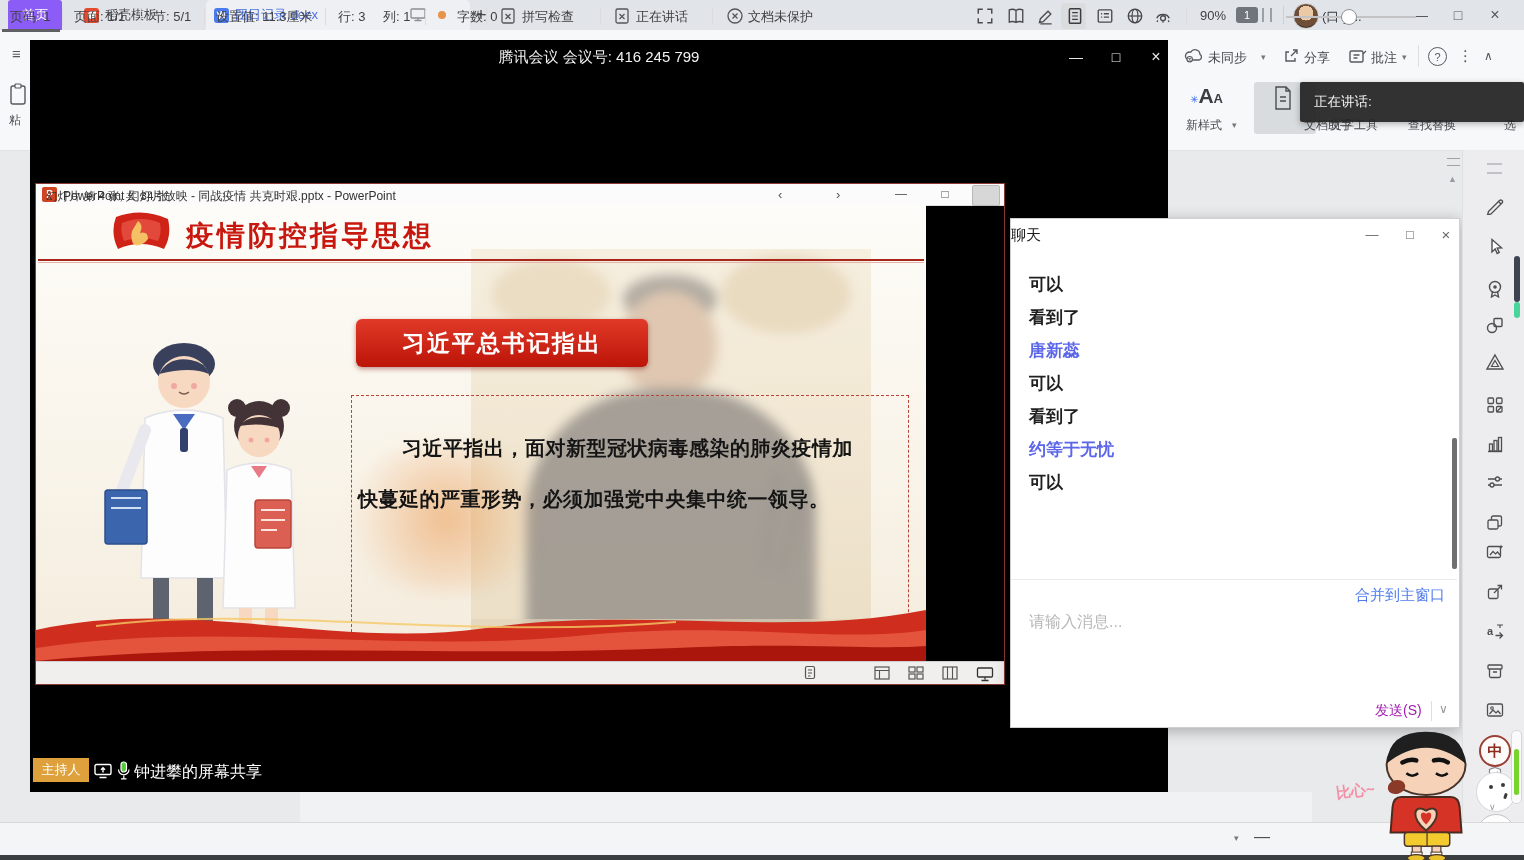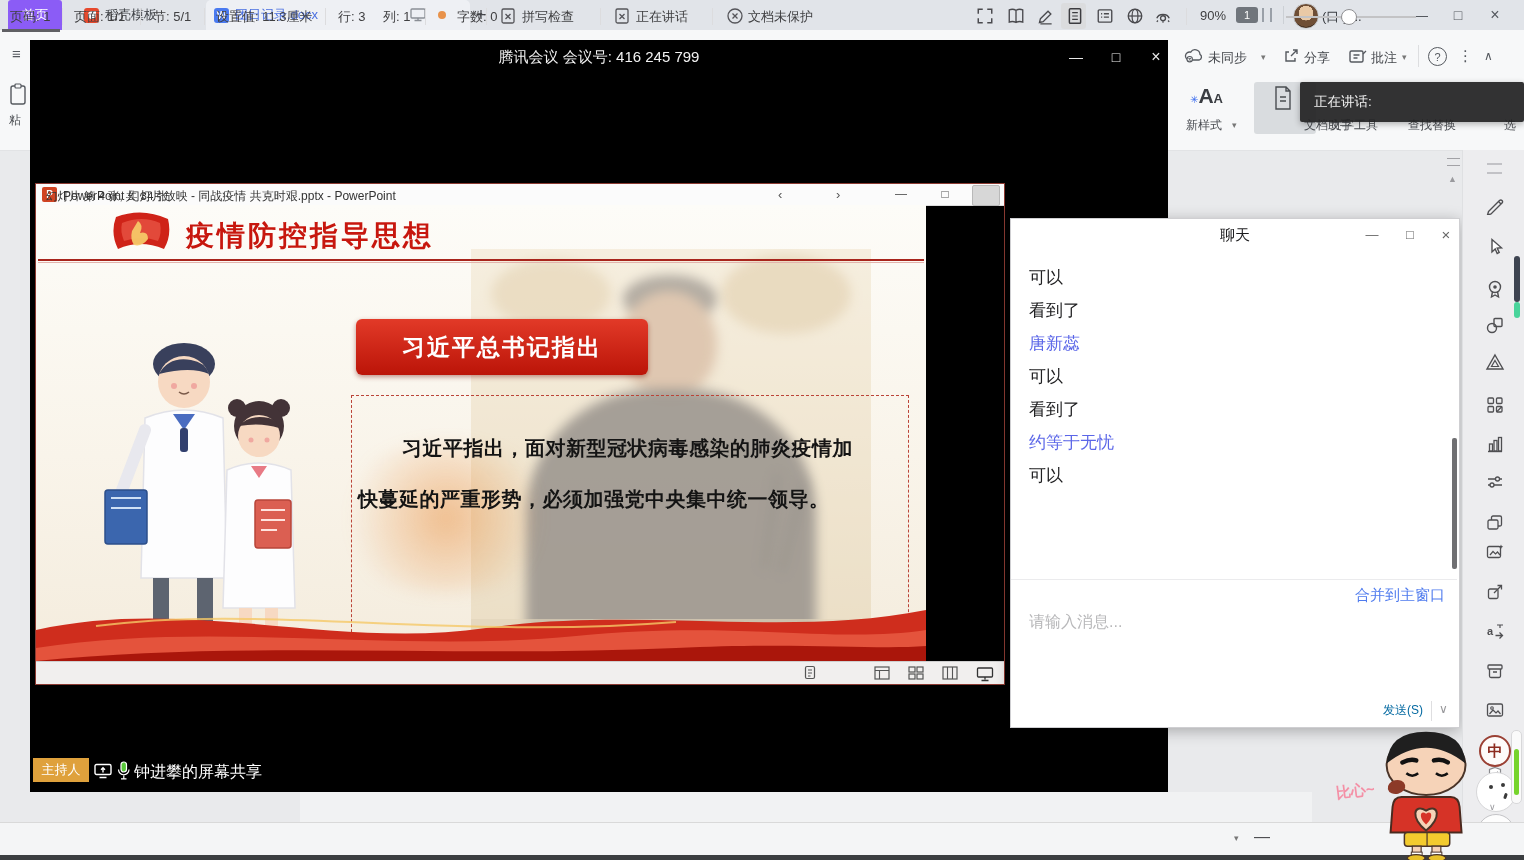--- a/index.html
+++ b/index.html
@@ -61,39 +61,39 @@
   .slide{left:0;top:21px;width:890px;height:456px;overflow:hidden;
     background:linear-gradient(180deg,#fdfcf8 0%,#f9f4ea 55%,#f4ecdd 100%);}
   .sl-head{left:150px;top:12px;font-size:28px;font-weight:bold;color:#c7170e;letter-spacing:3px;}
   .sl-line1{left:2px;top:54px;width:886px;height:2px;background:#a8251c;}
   .sl-line2{left:2px;top:57px;width:886px;height:1px;background:#e3b3ac;}
   .photo{left:435px;top:44px;width:400px;height:412px;overflow:hidden;
     background:linear-gradient(180deg,#efe6d2 0%,#e7d9bd 45%,#dcc9a5 100%);}
   .ph-blur{filter:blur(6px);}
   .glow{left:295px;top:238px;width:230px;height:150px;border-radius:50%;
     background:radial-gradient(circle,rgba(232,140,58,.5),rgba(232,140,58,0) 70%);filter:blur(8px);}
-  .q-badge{left:320px;top:114px;width:292px;height:56px;border-radius:6px;
+  .q-badge{left:320px;top:114px;width:292px;height:48px;border-radius:6px;
     background:linear-gradient(180deg,#e23a28,#bb1408);box-shadow:0 2px 5px rgba(120,20,10,.45);
     color:#fff;font-size:23px;font-weight:bold;letter-spacing:2px;display:flex;align-items:center;justify-content:center;}
   .q-box{left:315px;top:190px;width:556px;height:260px;border:1px dashed #bb4438;}
   .q-line{font-size:20px;color:#141414;font-weight:bold;letter-spacing:.5px;}
   
   .chat{left:1010px;top:218px;width:448px;height:508px;background:#fff;border:1px solid #cfcfd2;
     box-shadow:0 3px 14px rgba(0,0,0,.28);}
-  .chat-title{left:0;top:7px;width:100%;text-align:center;font-size:15px;color:#1c1c1e;}
+  .chat-title{left:0;top:7px;width:100%;text-align:left;font-size:15px;color:#1c1c1e;}
   .chat-ctl{color:#666;font-size:13px;width:26px;height:20px;display:flex;align-items:center;justify-content:center;top:5px;}
-  .chat-list{left:18px;top:42px;width:380px;}
+  .chat-list{left:18px;top:49px;width:380px;font-weight:bold;}
   .chat-msg{line-height:33px;font-size:17px;}
   .chat-msg.plain{color:#202022;}
   .chat-msg.name{color:#5b66e8;}
   .chat-thumb{left:441px;top:219px;width:5px;height:131px;background:#6f6f72;border-radius:2px;}
   .chat-div{left:0;top:360px;width:446px;height:1px;background:#ebebed;}
   .merge-link{right:14px;top:367px;color:#4f7bee;font-size:15px;}
   .chat-input{left:18px;top:393px;color:#b8b8ba;font-size:16px;width:300px;}
-  .send-lbl{left:372px;top:483px;color:#0369a1;font-size:12px;}
+  .send-lbl{left:364px;top:483px;color:#a21caf;font-size:14px;}
   .send-sep{left:420px;top:482px;width:1px;height:20px;background:#dedee0;}
   .send-caret{left:428px;top:483px;color:#97979a;font-size:12px;}
   
   .sidebar{left:1462px;top:150px;width:62px;height:710px;background:#ededef;border-left:1px solid #dfe0e2;}
   .sb-ic{left:22px;width:20px;height:20px;}
   .sb-handle{left:24px;top:13px;width:15px;height:7px;border-top:2px solid #c2c2c6;border-bottom:2px solid #c2c2c6;}
   .zh-circ{left:16px;top:585px;width:28px;height:28px;border:2px solid #9a4034;border-radius:50%;
     color:#8c2b1f;font-size:15px;font-weight:bold;display:flex;align-items:center;justify-content:center;background:#fdfbfa;}
   .face-circ{left:13px;top:622px;width:38px;height:38px;border-radius:50%;background:#fff;border:1px solid #d7d7d9;}
   .face-circ i{position:absolute;width:4px;height:4px;border-radius:50%;background:#3a3a3a;}

